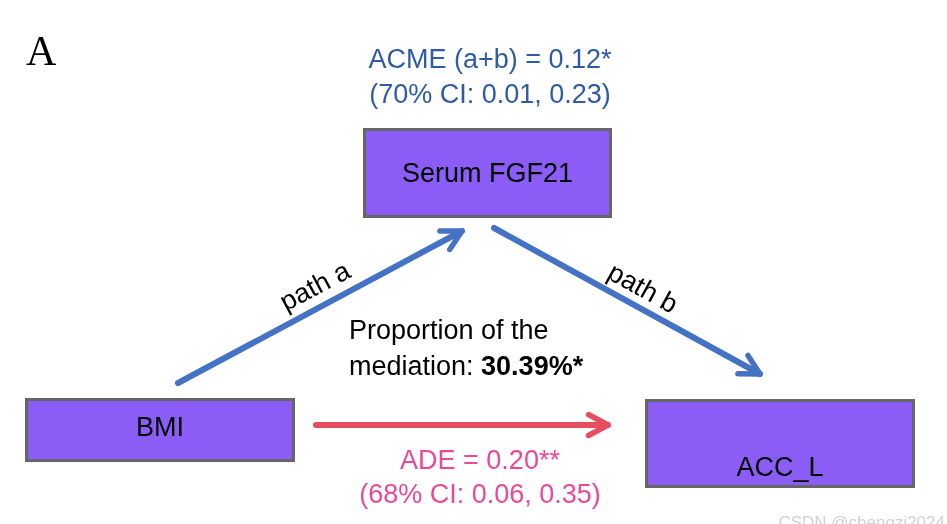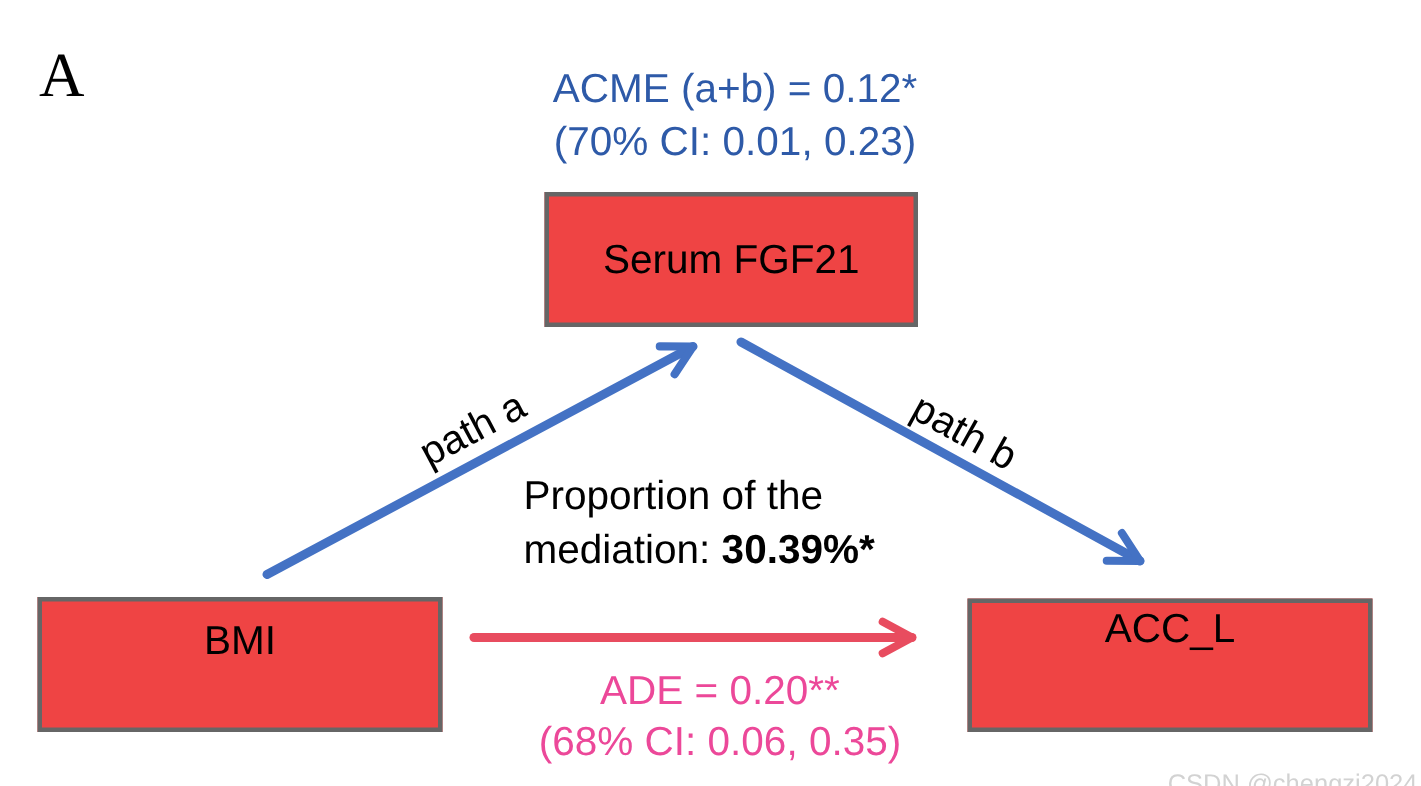--- a/index.html
+++ b/index.html
@@ -34,38 +34,38 @@
   }
 
   #arrow-layer {
     left: 0; top: 0; width: 947px; height: 524px;
     pointer-events: none;
   }
 
   .node-box {
     box-sizing: border-box;
     border: 3px solid #666666;
-    background: #ef4444;
+    background: #8b5cf6;
     color: #000000;
     font-size: 27px;
     line-height: 35px;
     text-align: center;
   }
   #mediator-box {
     left: 363px; top: 128px; width: 249px; height: 90px;
     display: flex; flex-direction: column;
     align-items: center; justify-content: center;
   }
   #predictor-box {
-    left: 25px; top: 398px; width: 270px; height: 90px;
+    left: 25px; top: 398px; width: 270px; height: 64px;
     padding-top: 9px;
   }
   #outcome-box {
     left: 645px; top: 399px; width: 270px; height: 89px;
-    display: flex; align-items: flex-start; justify-content: center;
+    display: flex; align-items: flex-end; justify-content: center;
   }
 
   .path-label {
     width: 110px;
     text-align: center;
     color: #000000;
     font-size: 27px;
     line-height: 30px;
     white-space: nowrap;
   }

